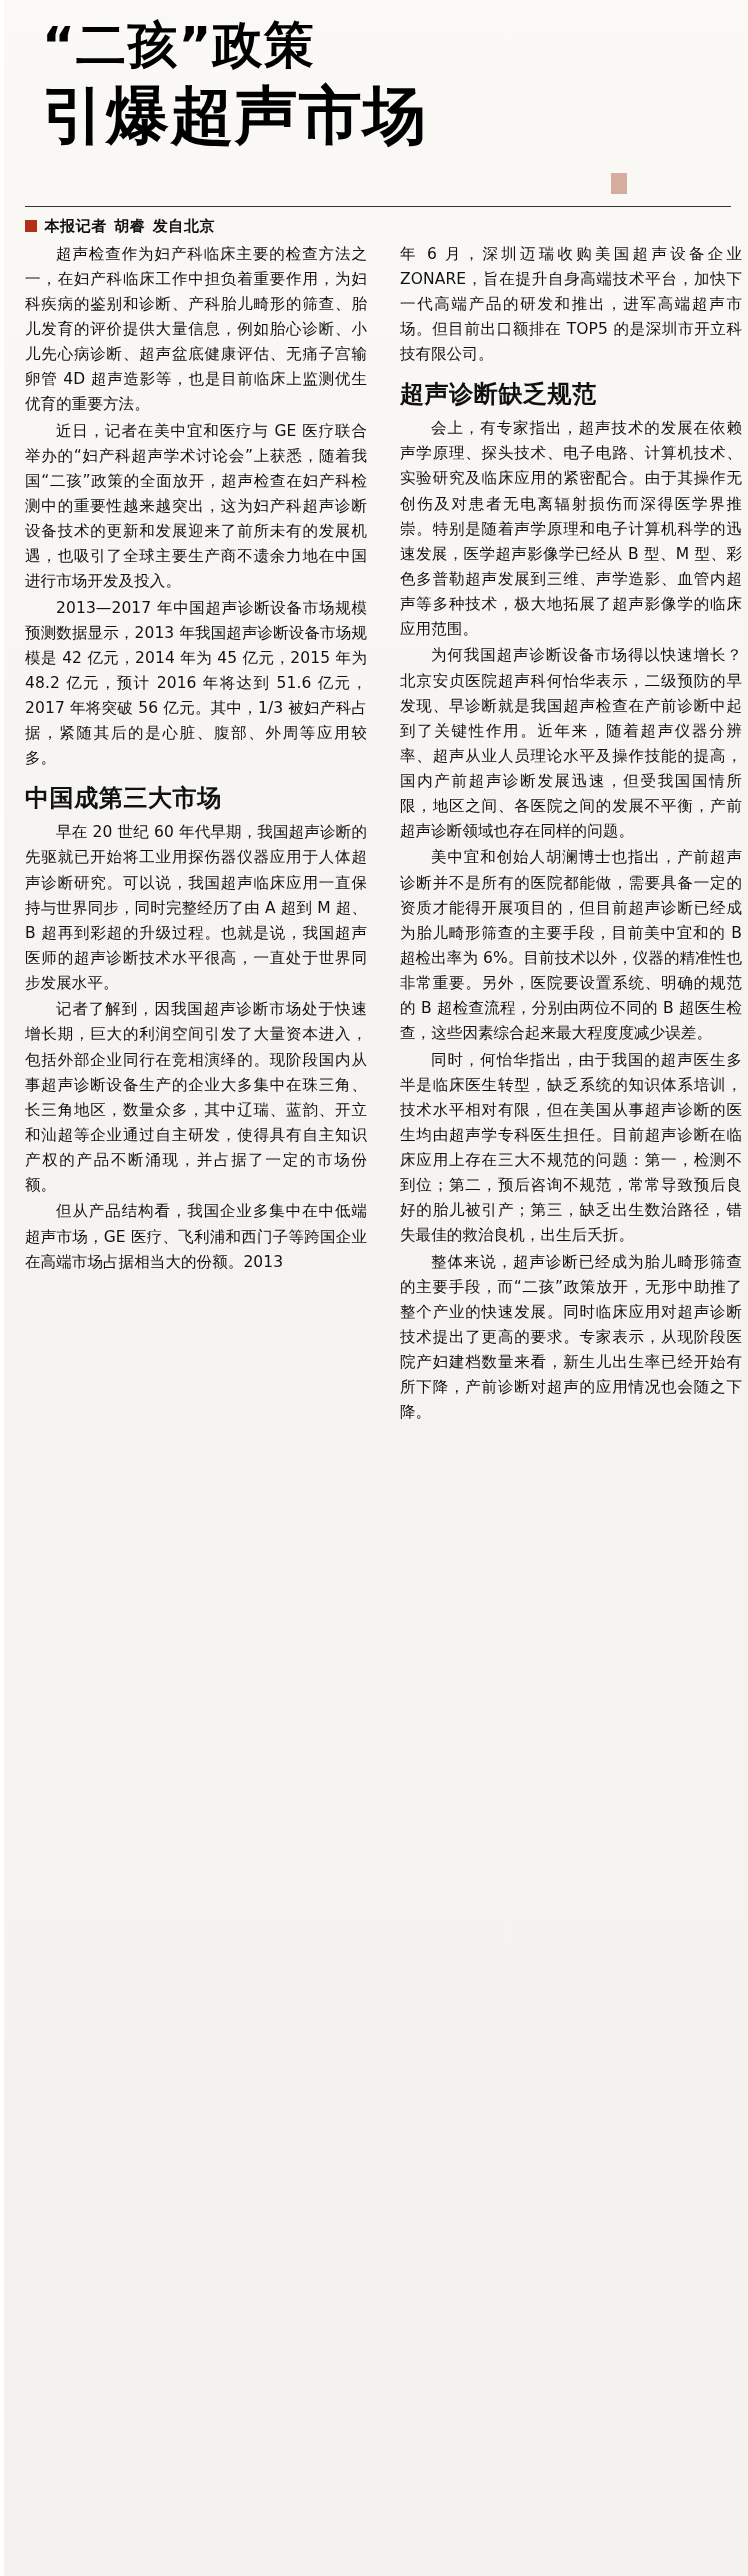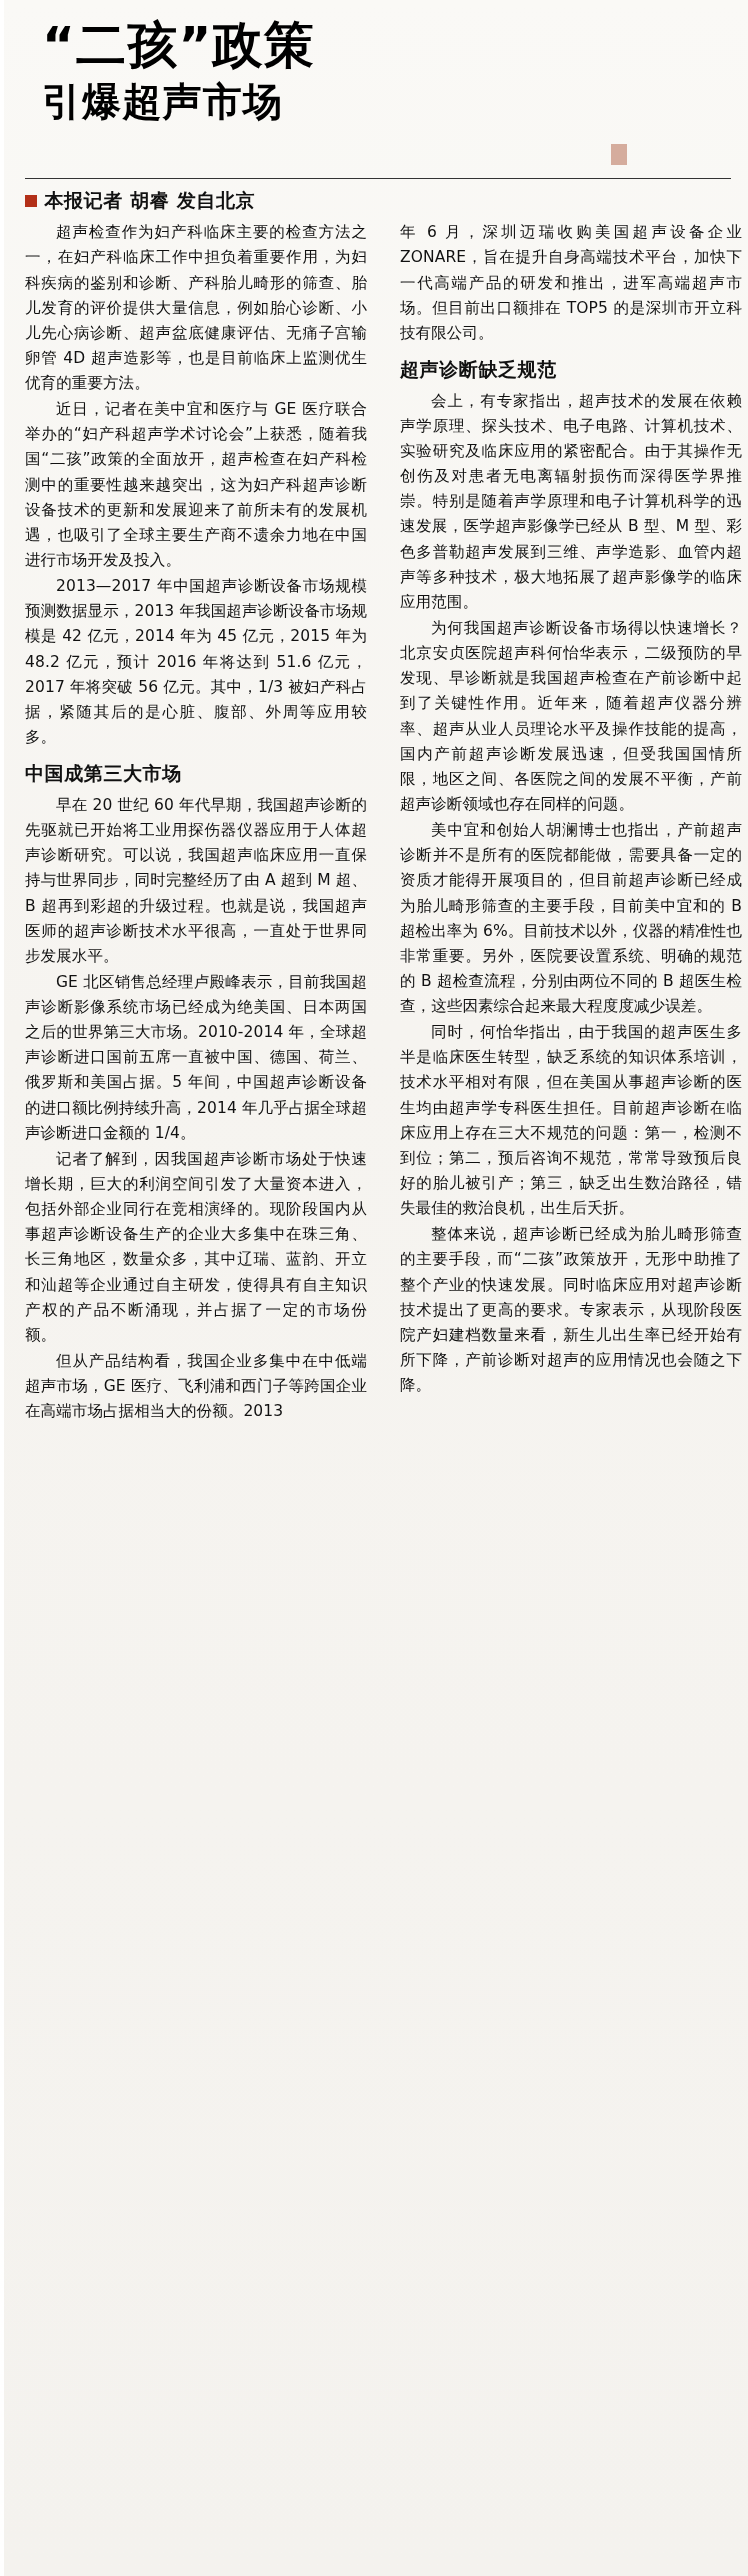--- a/index.html
+++ b/index.html
@@ -43,21 +43,21 @@
     color: #000;
     letter-spacing: 1.2px;
     line-height: 1.18;
   }
   .headline .l1 {
     font-size: 50px;
     display: block;
     margin-left: 17px;
   }
   .headline .l2 {
-    font-size: 39px;
+    font-size: 63px;
     display: block;
     margin-left: 17px;
     margin-top: 3.7px;
   }
   .rule-area {
     margin-top: 16px;
     height: 39px;
     position: relative;
   }
   .red-swatch {
@@ -75,21 +75,21 @@
     bottom: 1.2px;
     border-top: 1.2px solid #333;
   }
   
   .byline {
     display: flex;
     align-items: center;
     gap: 7.3px;
     font-family: Liberation Sans, sans-serif;
     font-weight: bold;
-    font-size: 19px;
+    font-size: 15px;
     margin-top: 8.5px;
     margin-bottom: 6.1px;
     letter-spacing: 0.6px;
   }
   .byline .marker {
     width: 12.2px;
     height: 12.2px;
     background: #b33018;
     display: inline-block;
   }
@@ -112,21 +112,21 @@
     line-height: 1.62;
     text-align: justify;
     text-justify: inter-ideograph;
     margin: 0 0 1.2px 0;
     text-indent: 2em;
     letter-spacing: 0.1px;
   }
   h2.subhead {
     font-family: "DejaVu Sans", sans-serif;
     font-weight: bold;
-    font-size: 19px;
+    font-size: 24px;
     margin: 11px 0 6.1px 0;
     letter-spacing: 0.6px;
     text-align: left;
   }
   .col-right p.body.first {
     text-indent: 0;
   }
 </style>
 </head>
 <body>
@@ -152,21 +152,20 @@
       <span>发自北京</span>
     </div>
 
     <div class="cols">
       <div class="col col-left">
         <p class="body">超声检查作为妇产科临床主要的检查方法之一，在妇产科临床工作中担负着重要作用，为妇科疾病的鉴别和诊断、产科胎儿畸形的筛查、胎儿发育的评价提供大量信息，例如胎心诊断、小儿先心病诊断、超声盆底健康评估、无痛子宫输卵管 4D 超声造影等，也是目前临床上监测优生优育的重要方法。</p>
         <p class="body">近日，记者在美中宜和医疗与 GE 医疗联合举办的“妇产科超声学术讨论会”上获悉，随着我国“二孩”政策的全面放开，超声检查在妇产科检测中的重要性越来越突出，这为妇产科超声诊断设备技术的更新和发展迎来了前所未有的发展机遇，也吸引了全球主要生产商不遗余力地在中国进行市场开发及投入。</p>
         <p class="body">2013—2017 年中国超声诊断设备市场规模预测数据显示，2013 年我国超声诊断设备市场规模是 42 亿元，2014 年为 45 亿元，2015 年为 48.2 亿元，预计 2016 年将达到 51.6 亿元，2017 年将突破 56 亿元。其中，1/3 被妇产科占据，紧随其后的是心脏、腹部、外周等应用较多。</p>
         <h2 class="subhead">中国成第三大市场</h2>
         <p class="body">早在 20 世纪 60 年代早期，我国超声诊断的先驱就已开始将工业用探伤器仪器应用于人体超声诊断研究。可以说，我国超声临床应用一直保持与世界同步，同时完整经历了由 A 超到 M 超、B 超再到彩超的升级过程。也就是说，我国超声医师的超声诊断技术水平很高，一直处于世界同步发展水平。</p>
-        <p class="body">GE 北区销售总经理卢殿峰表示，目前我国超声诊断影像系统市场已经成为绝美国、日本两国之后的世界第三大市场。2010-2014 年，全球超声诊断进口国前五席一直被中国、德国、荷兰、俄罗斯和美国占据。5 年间，中国超声诊断设备的进口额比例持续升高，2014 年几乎占据全球超声诊断进口金额的 1/4。</p>
         <p class="body">记者了解到，因我国超声诊断市场处于快速增长期，巨大的利润空间引发了大量资本进入，包括外部企业同行在竞相演绎的。现阶段国内从事超声诊断设备生产的企业大多集中在珠三角、长三角地区，数量众多，其中辽瑞、蓝韵、开立和汕超等企业通过自主研发，使得具有自主知识产权的产品不断涌现，并占据了一定的市场份额。</p>
         <p class="body">但从产品结构看，我国企业多集中在中低端超声市场，GE 医疗、飞利浦和西门子等跨国企业在高端市场占据相当大的份额。2013</p>
       </div>
 
       <div class="col col-right">
         <p class="body first">年 6 月，深圳迈瑞收购美国超声设备企业 ZONARE，旨在提升自身高端技术平台，加快下一代高端产品的研发和推出，进军高端超声市场。但目前出口额排在 TOP5 的是深圳市开立科技有限公司。</p>
         <h2 class="subhead">超声诊断缺乏规范</h2>
         <p class="body">会上，有专家指出，超声技术的发展在依赖声学原理、探头技术、电子电路、计算机技术、实验研究及临床应用的紧密配合。由于其操作无创伤及对患者无电离辐射损伤而深得医学界推崇。特别是随着声学原理和电子计算机科学的迅速发展，医学超声影像学已经从 B 型、M 型、彩色多普勒超声发展到三维、声学造影、血管内超声等多种技术，极大地拓展了超声影像学的临床应用范围。</p>
         <p class="body">为何我国超声诊断设备市场得以快速增长？北京安贞医院超声科何怡华表示，二级预防的早发现、早诊断就是我国超声检查在产前诊断中起到了关键性作用。近年来，随着超声仪器分辨率、超声从业人员理论水平及操作技能的提高，国内产前超声诊断发展迅速，但受我国国情所限，地区之间、各医院之间的发展不平衡，产前超声诊断领域也存在同样的问题。</p>
         <p class="body">美中宜和创始人胡澜博士也指出，产前超声诊断并不是所有的医院都能做，需要具备一定的资质才能得开展项目的，但目前超声诊断已经成为胎儿畸形筛查的主要手段，目前美中宜和的 B 超检出率为 6%。目前技术以外，仪器的精准性也非常重要。另外，医院要设置系统、明确的规范的 B 超检查流程，分别由两位不同的 B 超医生检查，这些因素综合起来最大程度度减少误差。</p>

